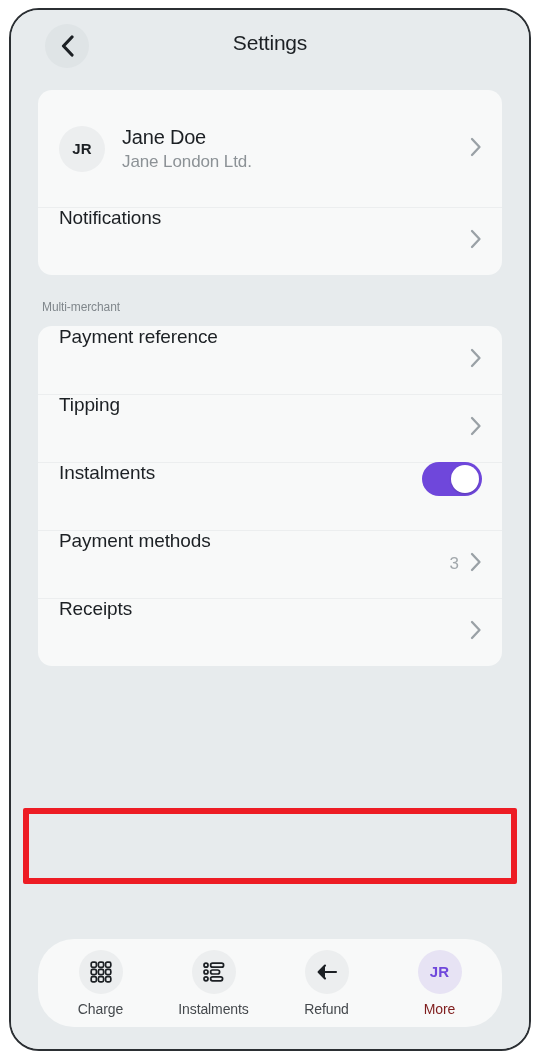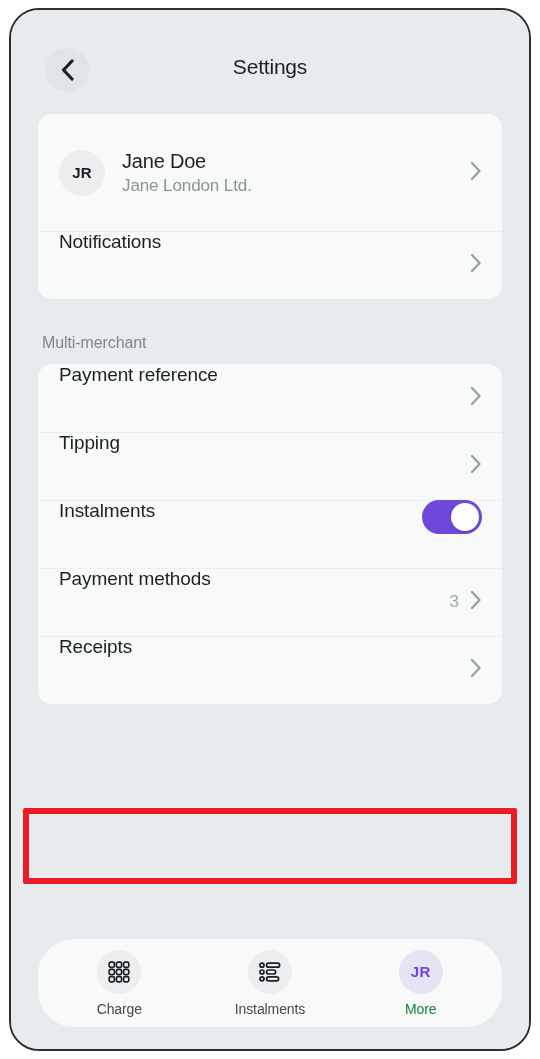--- a/index.html
+++ b/index.html
@@ -37,21 +37,20 @@
     background: #e7ebed;
     display: flex;
     flex-direction: column;
   }
 
   
   .header {
     position: relative;
     height: 80px;
     flex: 0 0 auto;
-    margin-top: 24px;
   }
   .back-button {
     position: absolute;
     left: 34px;
     top: 14px;
     width: 44px;
     height: 44px;
     border-radius: 50%;
     background: #dfe4e6;
     display: flex;
@@ -154,23 +153,23 @@
     flex: 0 0 auto;
   }
   .trailing-value {
     font-size: 17px;
     color: #a2a8ac;
   }
   .chev { display: block; }
 
   
   .section-label {
-    font-size: 16px;
+    font-size: 12px;
     color: #80878c;
-    padding: 35px 2px 12px 4px;
+    padding: 25px 2px 12px 4px;
     letter-spacing: -0.1px;
   }
 
   
   .toggle {
     width: 60px;
     height: 34px;
     border-radius: 17px;
     background: #6f47db;
     position: relative;
@@ -228,21 +227,21 @@
     font-size: 15px;
     font-weight: bold;
     color: #6f47db;
     letter-spacing: 0.2px;
   }
   .tab-label {
     font-size: 14px;
     color: #45494d;
     letter-spacing: -0.1px;
   }
-  .tab.active .tab-label { color: #15803d; }
+  .tab.active .tab-label { color: #7f1d1d; }
 
   
   .annotation-box {
     position: absolute;
     left: 23px;
     top: 808px;
     width: 494px;
     height: 76px;
     border: 6px solid #ed1c24;
     border-radius: 2px;
@@ -394,20 +393,29 @@
                 <circle cx="4" cy="18.8" r="2"></circle>
                 <rect x="8.6" y="3.2" width="13" height="4" rx="2"></rect>
                 <rect x="8.6" y="10" width="9" height="4" rx="2"></rect>
                 <rect x="8.6" y="16.8" width="12" height="4" rx="2"></rect>
               </g>
             </svg>
           </div>
           <div class="tab-label">Instalments</div>
         </div>
 
+        <div class="tab">
+          <div class="tab-icon">
+            <svg width="24" height="24" viewBox="0 0 24 24" fill="none">
+              <path d="M21 12 H4.5" stroke="#1c2024" stroke-width="2.1" stroke-linecap="round"></path>
+              <path d="M10 5.6 L3.6 12 L10 18.4" stroke="#1c2024" stroke-width="2.1" stroke-linecap="round" stroke-linejoin="round" fill="#1c2024"></path>
+            </svg>
+          </div>
+          <div class="tab-label">Refund</div>
+        </div>
 
         <div class="tab active">
           <div class="tab-icon avatar-tab">JR</div>
           <div class="tab-label">More</div>
         </div>
 
       </div>
     </div>
 
   </div>

